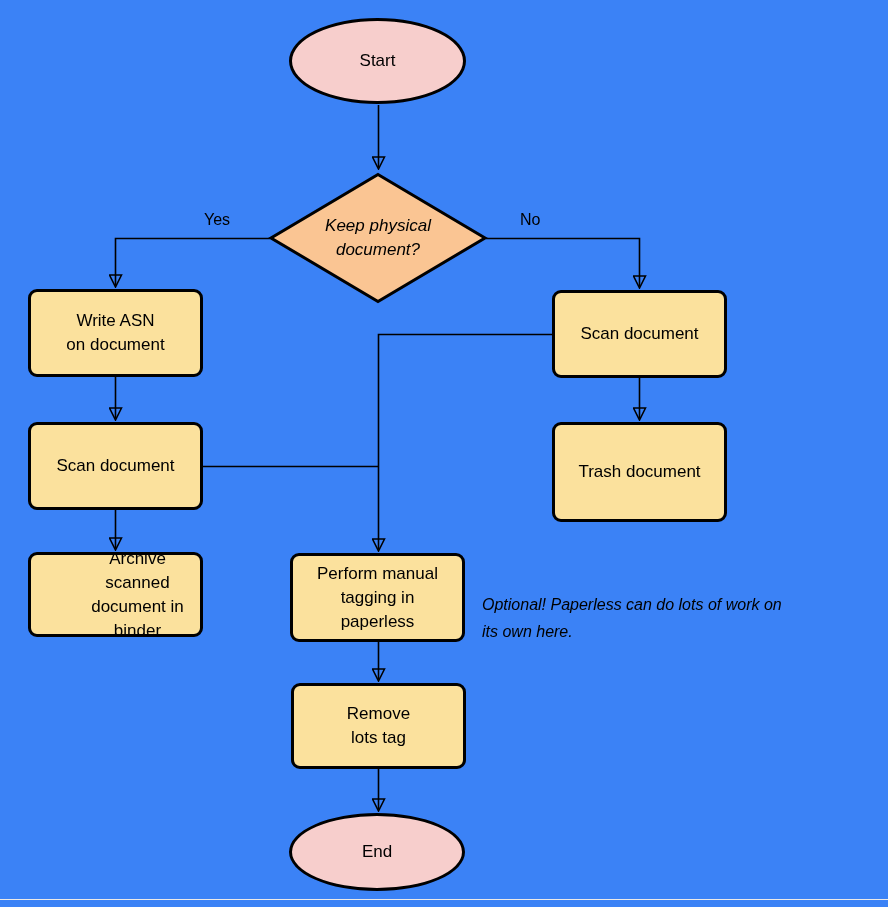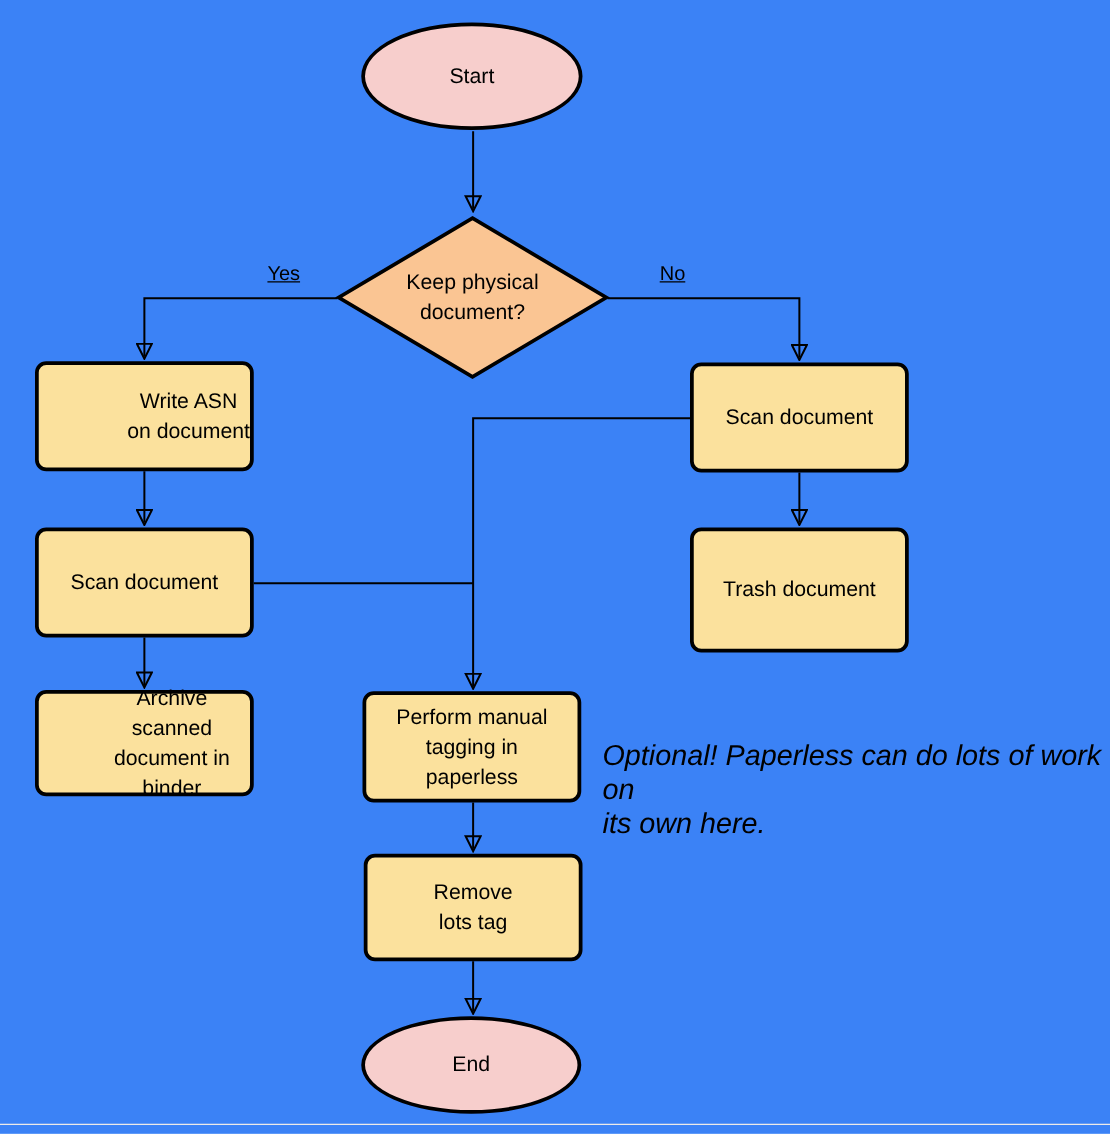--- a/index.html
+++ b/index.html
@@ -36,27 +36,25 @@
     border: 3px solid #000;
     border-radius: 9px;
   }
   .decision { background: transparent; border: none; }
   .decision svg { position: absolute; left: 0; top: 0; }
   .decision .node-label { position: relative; z-index: 1; }
 
   .edge-label {
     position: absolute; z-index: 2;
     font-size: 16px; line-height: 18px;
-    text-align: center;
-    text-decoration: underline;
   }
 
   .annotation {
     position: absolute; z-index: 2;
-    font-size: 23px; line-height: 27px;
+    font-size: 16px; line-height: 27px;
     font-style: italic;
     white-space: pre-line;
   }
 
   .page-edge {
     position: absolute; left: 0; top: 899px; width: 888px; height: 1px;
     background: #edeae8; z-index: 0;
   }
 </style>
 </head>
@@ -89,29 +87,29 @@
 
     <path d="M378.5,642 L378.5,679" marker-end="url(#arrow)"></path>
 
     <path d="M378.5,769 L378.5,809" marker-end="url(#arrow)"></path>
   </svg>
 
   <div class="node terminal" style="left:289px; top:18px; width:177px; height:86px;">
     <span class="node-label">Start</span>
   </div>
 
-  <div class="node decision" style="left:268px; top:172px; width:220px; height:132px;">
+  <div class="node decision" style="left:268px; top:172px; width:220px; height:132px;font-style:italic;">
     <svg width="220" height="132" viewBox="0 0 220 132" aria-hidden="true">
       <polygon points="110,2.5 217,66 110,129.5 3,66" fill="#FAC593" stroke="#000" stroke-width="3"></polygon>
     </svg>
     <span class="node-label">Keep physical
 document?</span>
   </div>
 
-  <div class="node process" style="left:28px; top:289px; width:175px; height:88px;justify-content:flex-end;">
+  <div class="node process" style="left:28px; top:289px; width:175px; height:88px;">
     <span class="node-label">Write ASN
 on document</span>
   </div>
 
   <div class="node process" style="left:28px; top:422px; width:175px; height:88px;">
     <span class="node-label">Scan document</span>
   </div>
 
   <div class="node process" style="left:28px; top:552px; width:175px; height:85px;padding-left:44px;">
     <span class="node-label">Archive scanned

